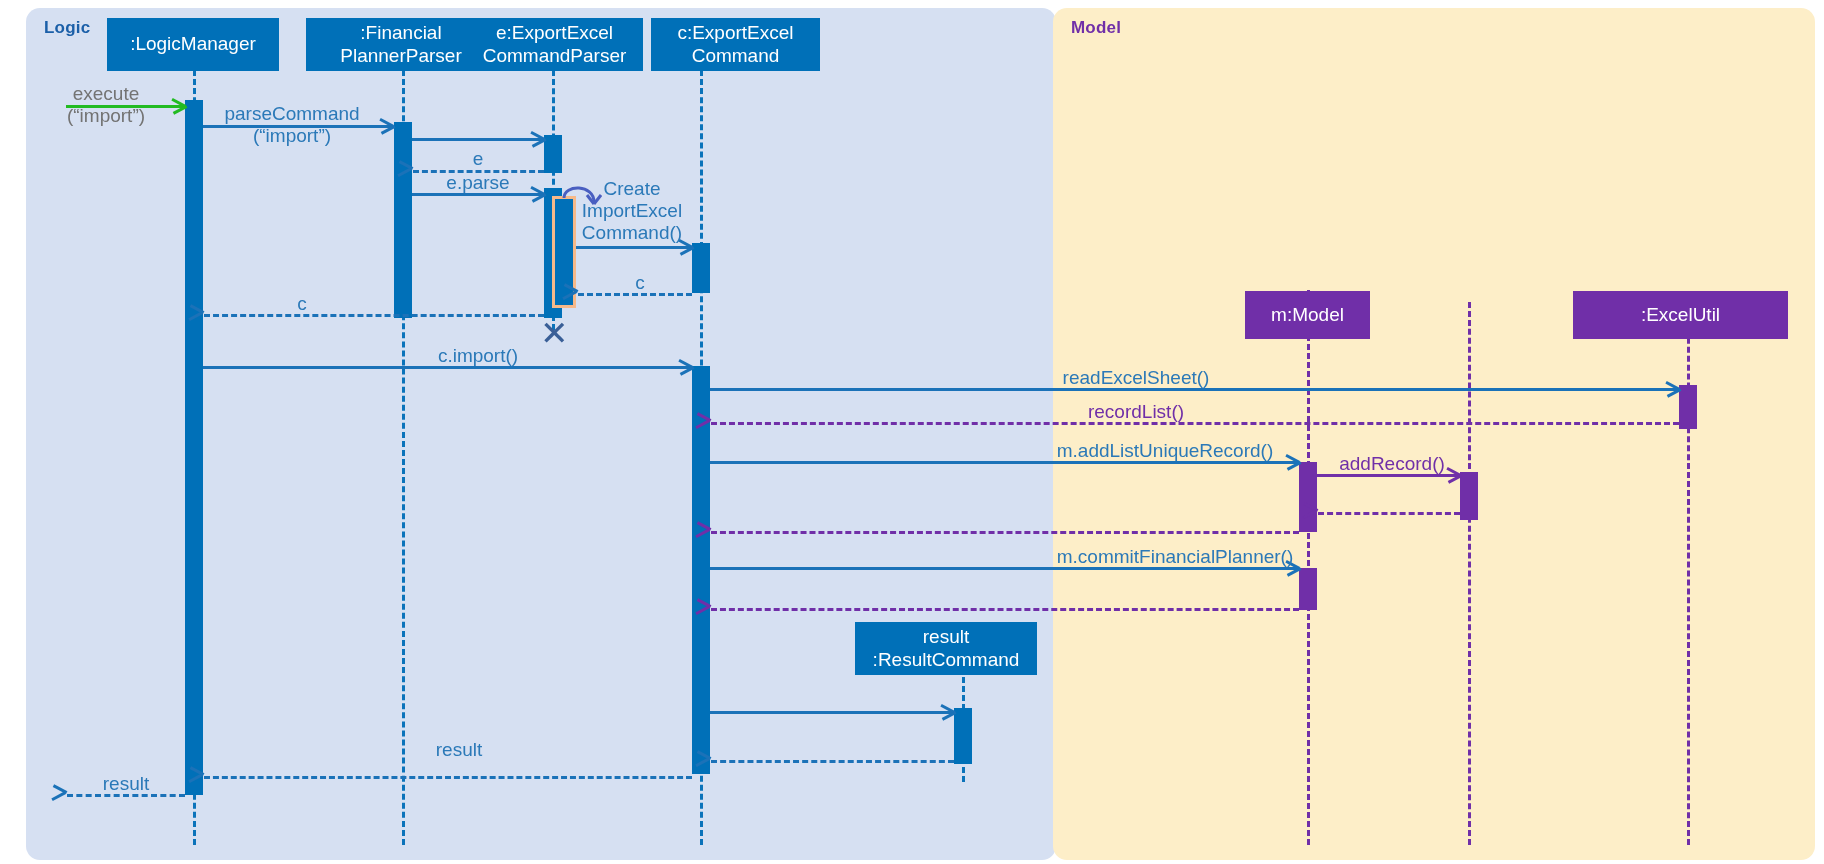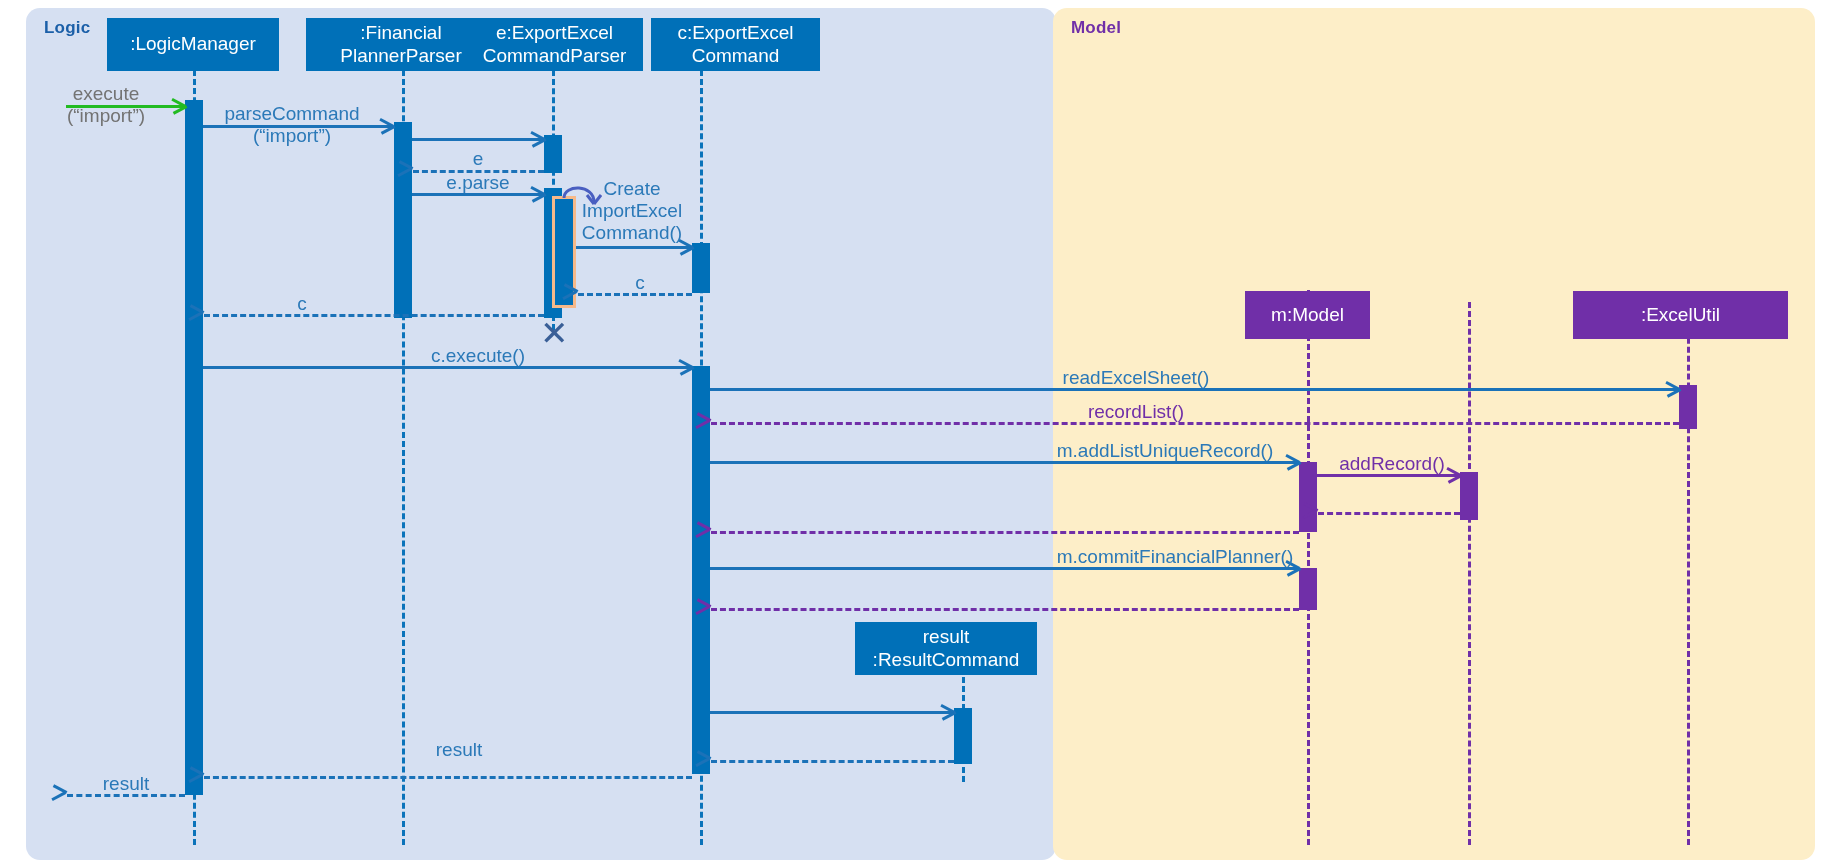--- a/index.html
+++ b/index.html
@@ -179,21 +179,21 @@
   </div>
   <div class="lbl c-blue center" style="left:302px;top:293px;">c</div>
 
   <div class="xmark" style="left:540px;top:316px;">✕</div>
 
   <div class="msg solid m-blue" style="left:203px;top:366px;width:488px;"></div>
   <div class="head right" style="left:693px;top:366px;">
     <span style="border-top-color:#1b72b8;"></span>
       <span style="border-top-color:#1b72b8;"></span>
   </div>
-  <div class="lbl c-blue center" style="left:478px;top:345px;">c.execute()</div>
+  <div class="lbl c-blue center" style="left:478px;top:345px;">c.import()</div>
 
   <div class="msg solid m-blue" style="left:710px;top:388px;width:968px;"></div>
   <div class="head right" style="left:1680px;top:388px;">
     <span style="border-top-color:#1b72b8;"></span>
       <span style="border-top-color:#1b72b8;"></span>
   </div>
   <div class="lbl c-blue center" style="left:1136px;top:367px;">readExcelSheet()</div>
 
   <div class="msg dash m-purple" style="left:711px;top:422px;width:968px;"></div>
   <div class="head left" style="left:710px;top:422px;">

